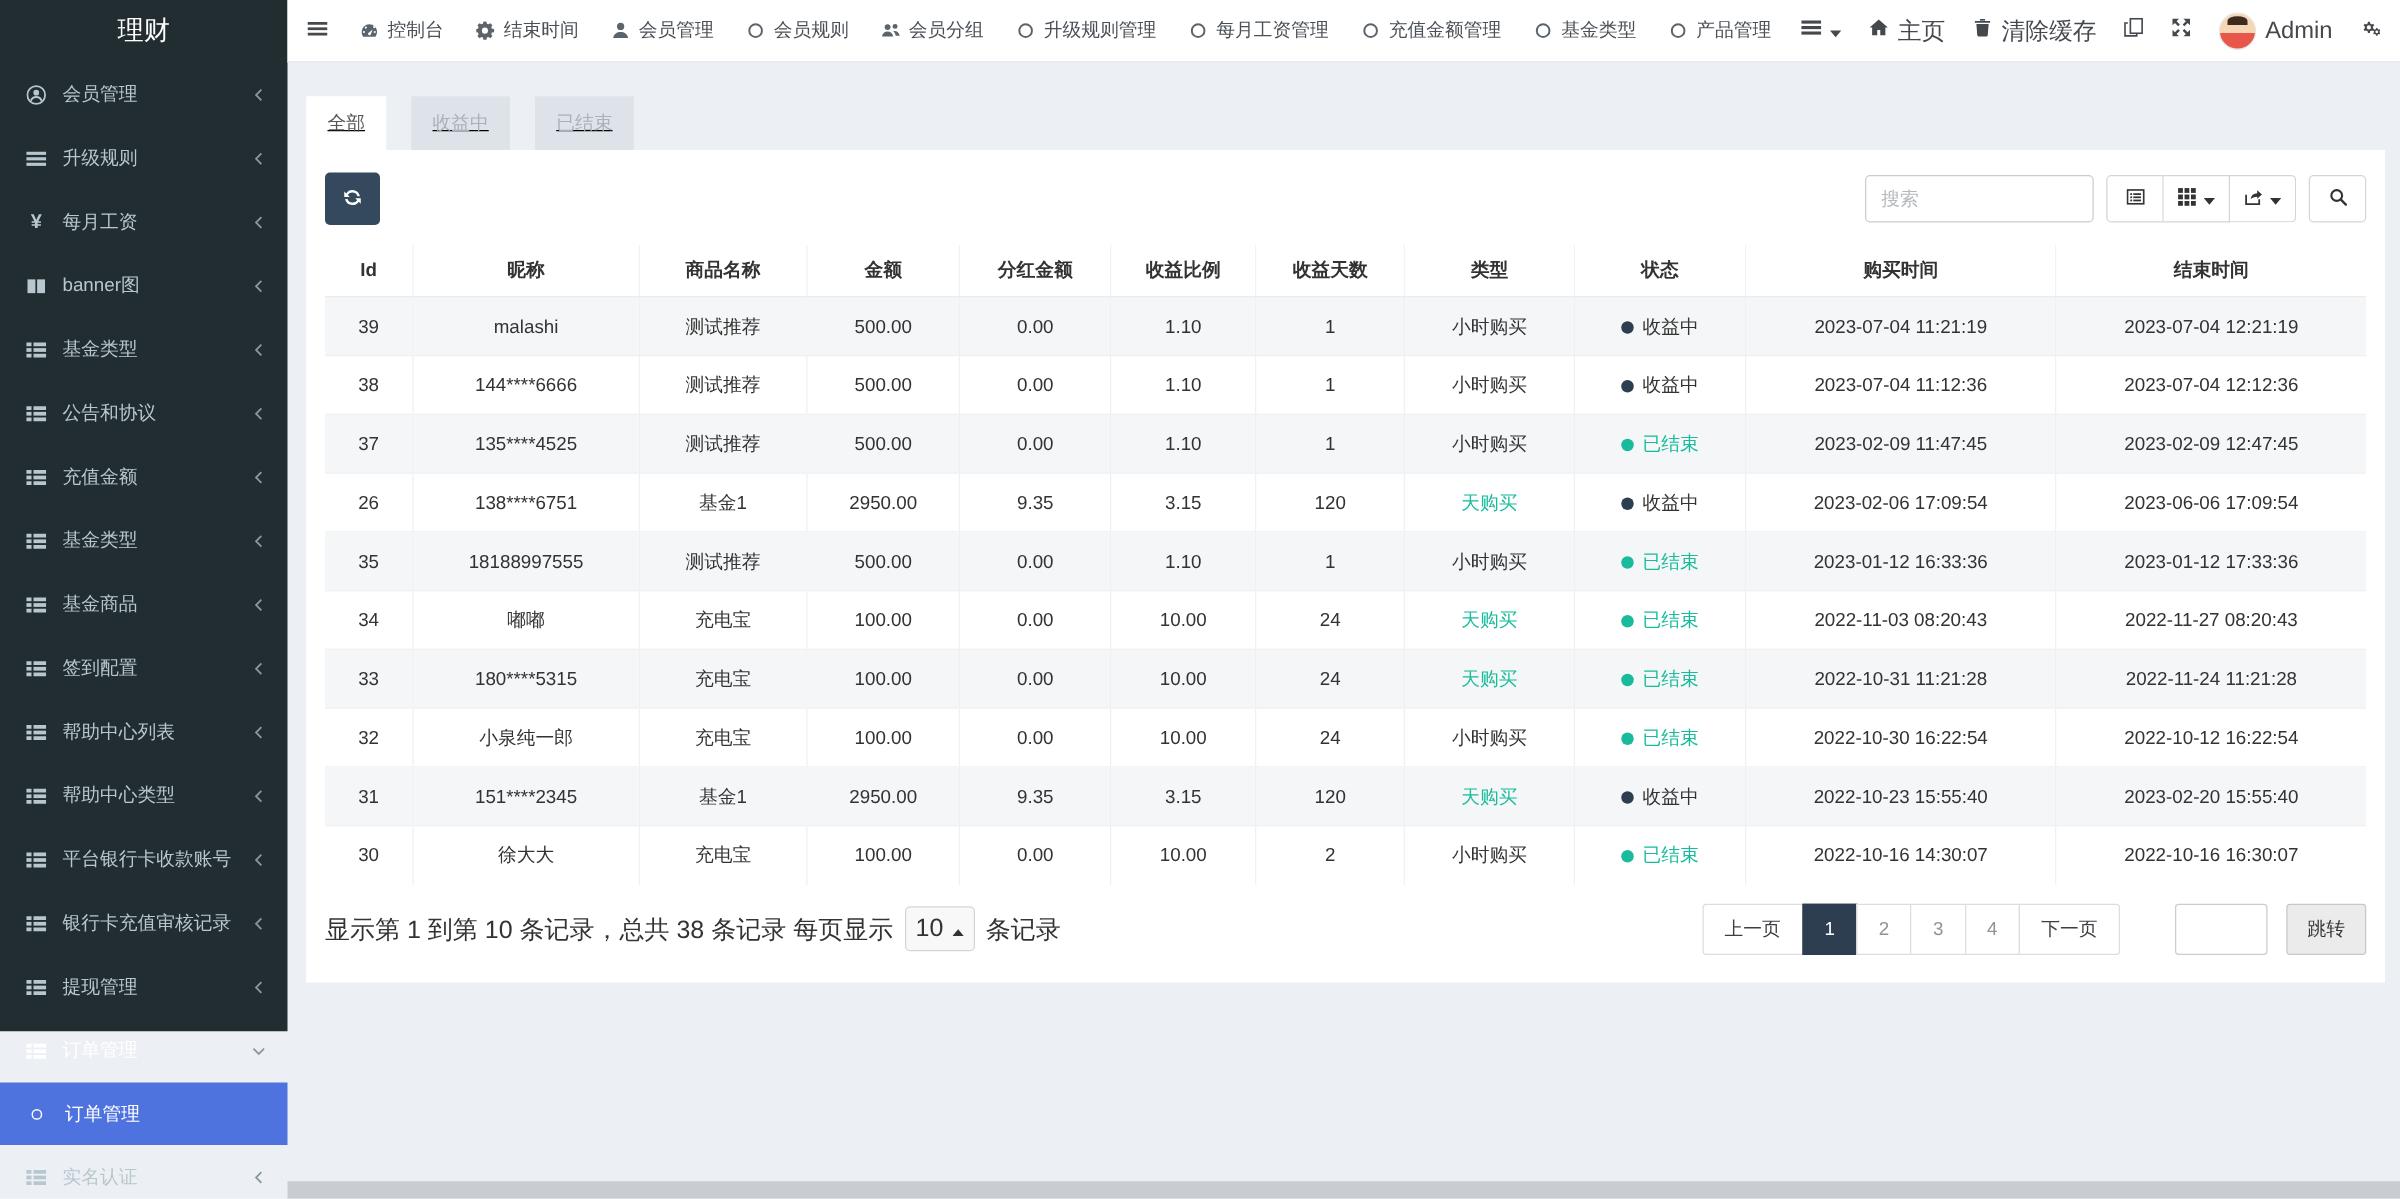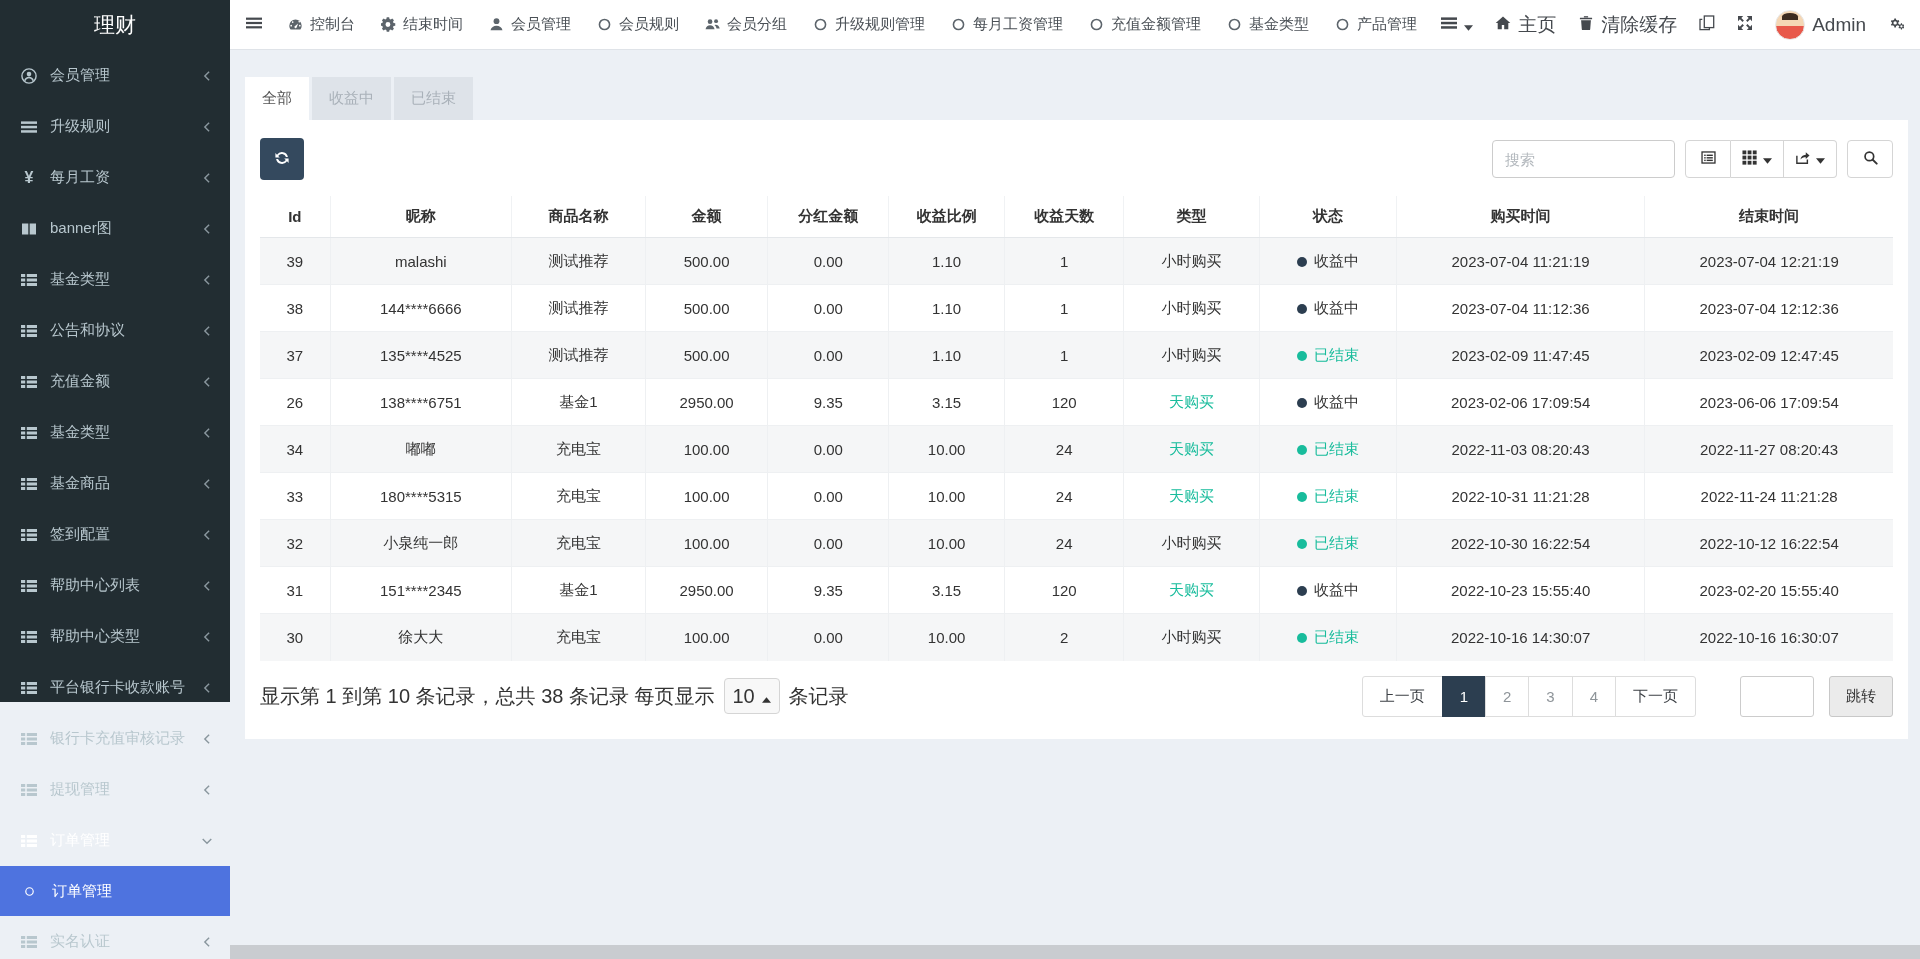--- a/index.html
+++ b/index.html
@@ -1,21 +1,21 @@
 <!DOCTYPE html>
 <html><head>
 <meta charset="utf-8">
 <style>
   * { box-sizing: border-box; margin: 0; padding: 0; }
   html,body { width:1920px; height:959px; overflow:hidden; }
   body { font-family:"Liberation Sans","DejaVu Sans",sans-serif; background:#ecf0f5; font-size:15px; }
   .app { display:flex; width:100%; height:100%; }
 
   
-  .sidebar { width:230px; min-width:230px; background:#222d32; height:702px; }
+  .sidebar { width:230px; min-width:230px; background:#222d32; height:825px; }
   .brand { height:50px; line-height:50px; text-align:center; color:#ffffff; font-size:21px; cursor:pointer; }
   .side-item { height:51px; display:flex; align-items:center; padding:0 16px 0 18px; color:#b8c7ce; cursor:pointer; }
   .side-item.open { color:#ffffff; }
   .side-item .icon { width:22px; margin-right:10px; display:flex; align-items:center; justify-content:center; }
   .side-item .icon svg { width:16px; height:16px; display:block; }
   .yen { font-size:16px; font-weight:bold; }
   .side-item .lbl { flex:1; font-size:15px; }
   .side-item .chev { width:14px; display:flex; align-items:center; justify-content:center; color:#8a979e; }
   .side-item .chev svg { width:12px; height:12px; }
   .side-sub { height:50px; display:flex; align-items:center; padding:0 16px 0 24px; background:#4e73df; color:#ffffff; cursor:pointer; }
@@ -35,21 +35,21 @@
   .nav-mitem .micon svg { width:15px; height:15px; }
   .nav-right { margin-left:auto; display:flex; align-items:center; gap:22px; padding-right:16px; }
   .nav-ritem { display:flex; align-items:center; gap:7px; color:#45494e; font-size:19px; cursor:pointer; white-space:nowrap; }
   .nav-ritem svg { width:16px; height:16px; }
   .nav-ritem .caret svg { width:9px; height:6px; }
   .avatar { width:30px; height:30px; border-radius:50%; background:linear-gradient(180deg,#f5d7b5 0%,#f5d7b5 54%,#e8584a 54%); position:relative; overflow:hidden; border:1px solid #e8e8e8; }
   .avatar::before { content:""; position:absolute; top:2px; left:6px; right:6px; height:7px; border-radius:50% 50% 0 0; background:#3d2b20; }
 
   
   .content { flex:1; padding:27px 12px 0 15px; }
-  .tabs { display:flex; gap:3px; }
+  .tabs { display:flex; gap:20px;text-decoration:underline; }
   .tab { padding:12px 17px; font-size:15px; background:#dee3e9; color:#a9b1b9; cursor:pointer; }
   .tab.active { background:#ffffff; color:#555555; }
 
   .panel { background:#ffffff; padding:18px 15px 22px; }
   .toolbar { display:flex; align-items:center; justify-content:space-between; margin-bottom:16px; }
   .btn-refresh { width:44px; height:42px; background:#34495e; border:none; border-radius:4px; color:#ffffff; display:flex; align-items:center; justify-content:center; cursor:pointer; }
   .btn-refresh svg { width:16px; height:16px; }
   .toolbar-right { display:flex; align-items:center; gap:10px; }
   .search-input { width:183px; height:38px; border:1px solid #cccccc; border-radius:4px; padding:0 12px; font-size:15px; color:#333; outline:none; font-family:inherit; }
   .search-input::placeholder { color:#b4b9be; }
@@ -736,20 +736,33 @@
                 <td>2950.00</td>
                 <td>9.35</td>
                 <td>3.15</td>
                 <td>120</td>
                 <td class="tp-green">天购买</td>
                 <td class="st-dark"><span class="dot"></span>收益中</td>
                 <td>2023-02-06 17:09:54</td>
                 <td>2023-06-06 17:09:54</td>
               </tr>
               <tr>
+                <td>35</td>
+                <td>18188997555</td>
+                <td>测试推荐</td>
+                <td>500.00</td>
+                <td>0.00</td>
+                <td>1.10</td>
+                <td>1</td>
+                <td>小时购买</td>
+                <td class="st-green"><span class="dot"></span>已结束</td>
+                <td>2023-01-12 16:33:36</td>
+                <td>2023-01-12 17:33:36</td>
+              </tr>
+              <tr>
                 <td>34</td>
                 <td>嘟嘟</td>
                 <td>充电宝</td>
                 <td>100.00</td>
                 <td>0.00</td>
                 <td>10.00</td>
                 <td>24</td>
                 <td class="tp-green">天购买</td>
                 <td class="st-green"><span class="dot"></span>已结束</td>
                 <td>2022-11-03 08:20:43</td>

